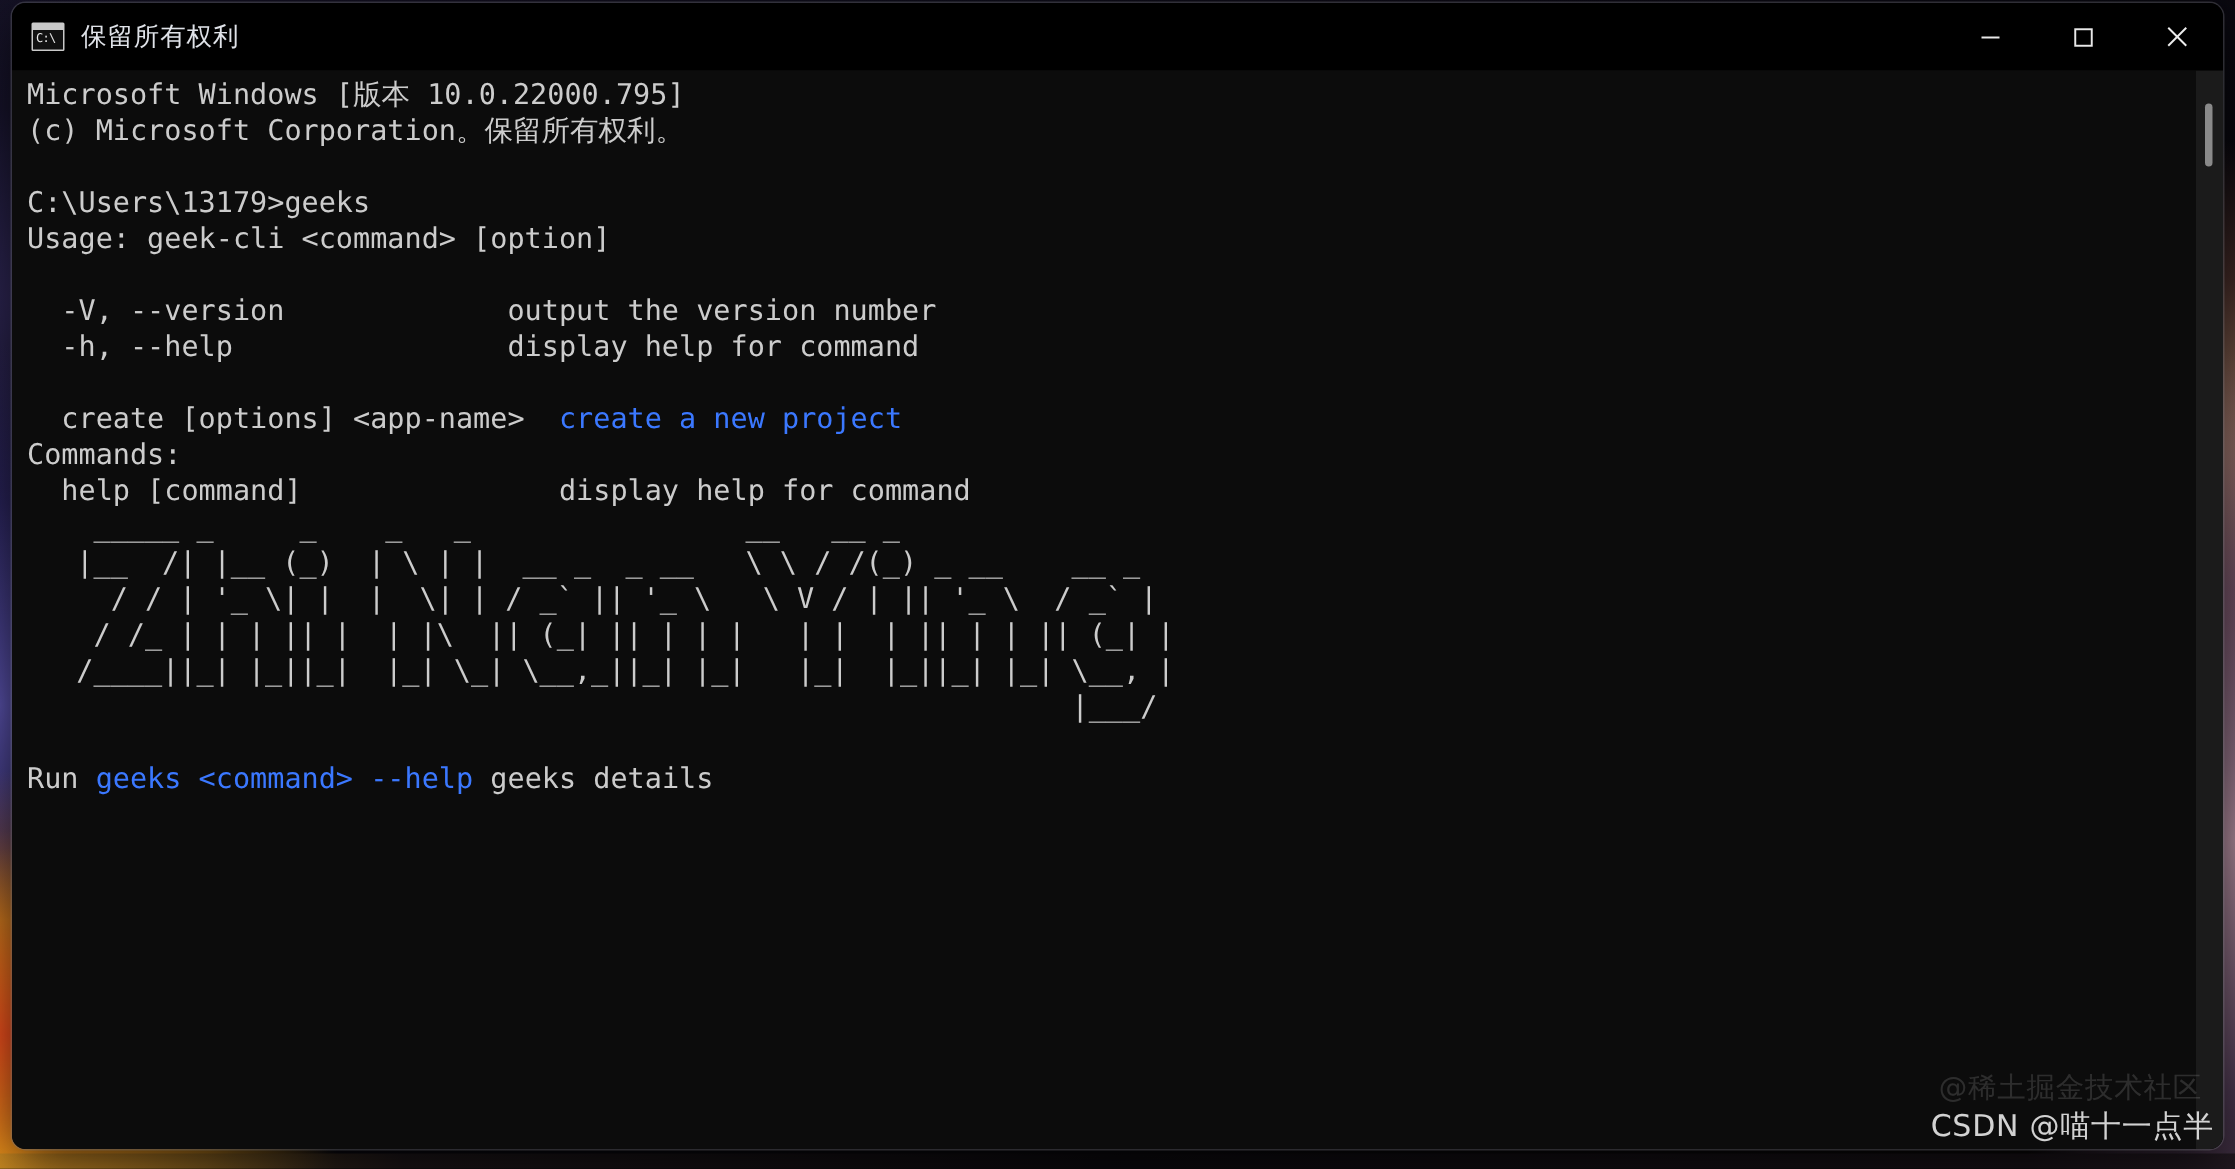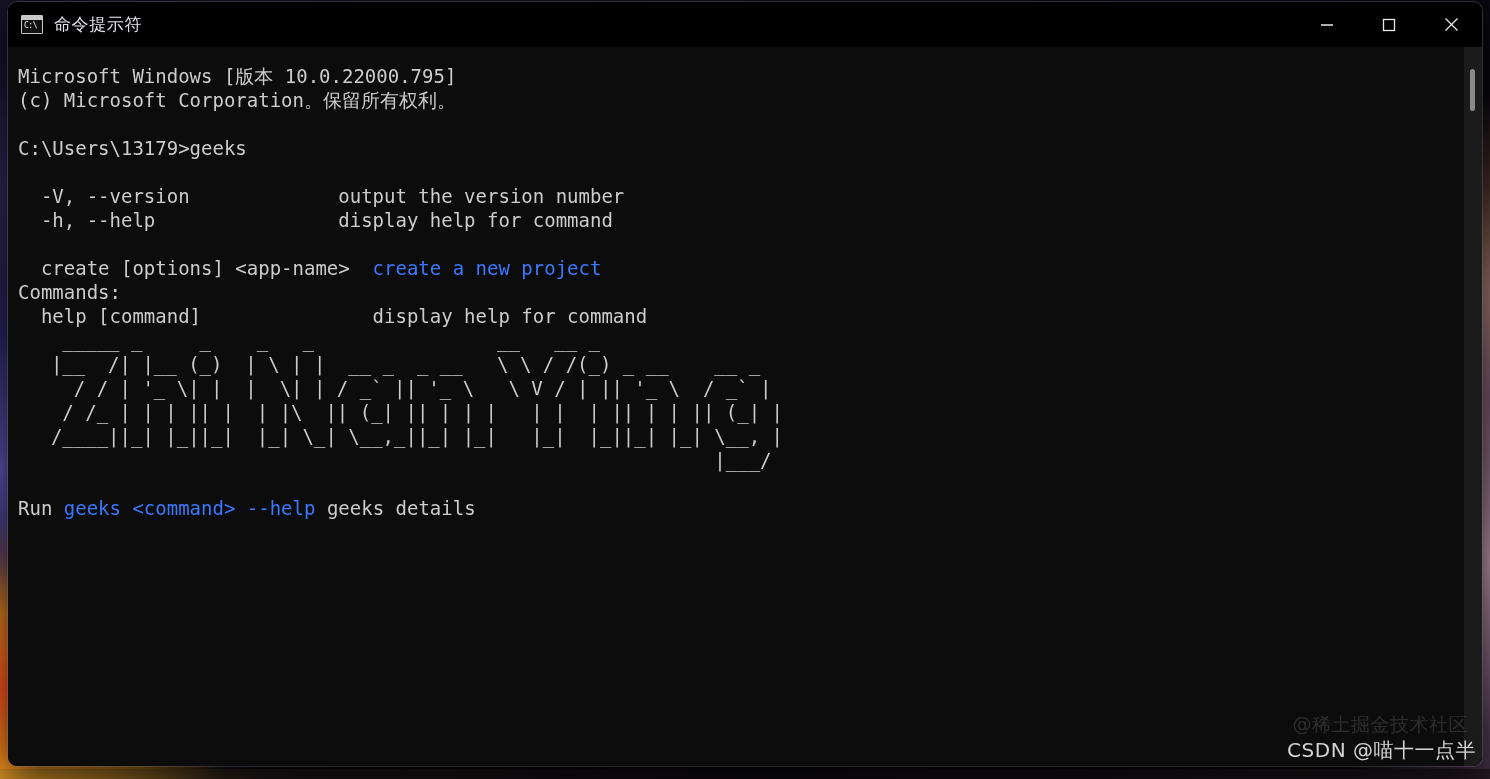--- a/index.html
+++ b/index.html
@@ -126,21 +126,21 @@
 
   
   #terminal-wrap {
     position: relative;
     flex: 1 1 auto;
     background: #0c0c0c;
     overflow: hidden;
   }
   #terminal {
     position: absolute;
-    left: 0; top: 17px;
+    left: 0; top: 4px;
     width: 1430px;
     padding: 0 0 0 10px;
     box-sizing: border-box;
   }
   .tline {
     font-family: "DejaVu Sans Mono", monospace;
     font-size: 19px;
     line-height: 24px;
     color: #cccccc;
     white-space: pre;
@@ -210,21 +210,21 @@
   <div id="desktop-taskbar-strip"></div>
 </div>
 
 <div id="cmd-window">
 
   <div id="titlebar">
     <div id="titlebar-left">
       <div class="cmd-icon">
         <span class="ic-text">C:\</span>
       </div>
-      <div id="titlebar-title">命令提示符</div>
+      <div id="titlebar-title">保留所有权利</div>
     </div>
 
     <div id="window-controls">
       <div class="winctl" id="ctl-min">
         <svg width="14" height="14" viewBox="0 0 14 14">
           <line x1="1" y1="7" x2="13" y2="7" stroke="#e8e8e8" stroke-width="1.3"></line>
         </svg>
       </div>
       <div class="winctl" id="ctl-max">
         <svg width="14" height="14" viewBox="0 0 14 14">
@@ -240,20 +240,21 @@
     </div>
   </div>
 
   <div id="terminal-wrap">
     <div id="terminal">
       <div id="header-lines">
           <div class="tline"><span>Microsoft Windows [版本 10.0.22000.795]</span></div>
           <div class="tline"><span>(c) Microsoft Corporation。保留所有权利。</span></div>
           <div class="tline blank"> </div>
           <div class="tline"><span>C:\Users\13179&gt;geeks</span></div>
+          <div class="tline"><span>Usage: geek-cli &lt;command&gt; [option]</span></div>
           <div class="tline blank"> </div>
           <div class="tline"><span>  -V, --version             output the version number</span></div>
           <div class="tline"><span>  -h, --help                display help for command</span></div>
           <div class="tline blank"> </div>
           <div class="tline"><span>  create [options] &lt;app-name&gt;  </span><span class="blue">create a new project</span></div>
           <div class="tline"><span>Commands:</span></div>
           <div class="tline"><span>  help [command]               display help for command</span></div>
         </div>
       <pre id="ascii-art">   _____ _     _    _   _                __   __ _                 
   |__  /| |__ (_)  | \ | |  __ _  _ __   \ \ / /(_) _ __    __ _ 

